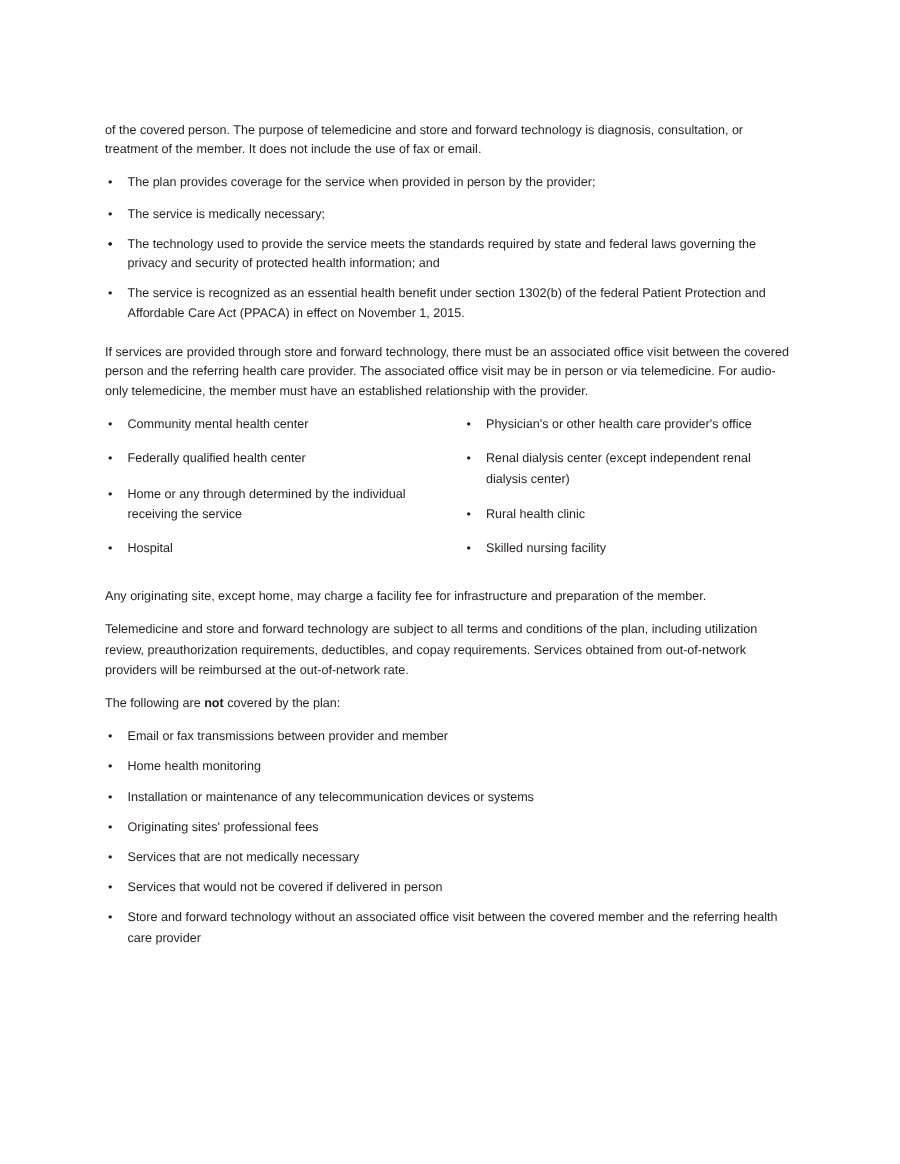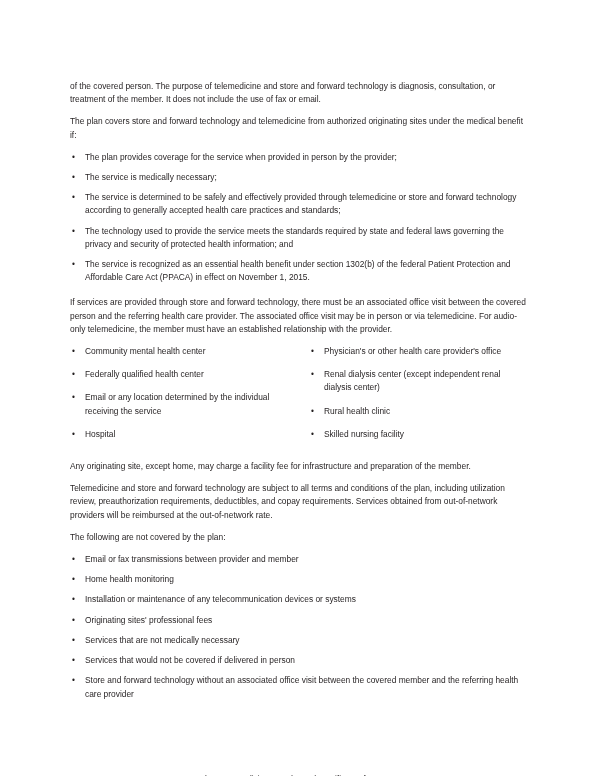--- a/index.html
+++ b/index.html
@@ -58,21 +58,21 @@
     gap: 18px;
     margin: 0 0 9px 0;
   }
   .two-col .col {
     flex: 1 1 0;
   }
   .two-col ul.bullets li {
     margin-bottom: 10px;
   }
   .spacer-sm { height: 3px; }
-  .bold { font-weight: normal; text-align: center; }
+  .bold { font-weight: bold; text-align: center; }
   .footer {
     position: absolute;
     left: 70px;
     right: 70px;
     bottom: 22px;
     display: flex;
     align-items: flex-end;
     font-size: 8.2px;
     color: #231f20;
   }
@@ -88,41 +88,40 @@
 </style>
 </head>
 <body>
 
 <div class="page">
   <div class="content">
 
     <p class="para">of the covered person. The purpose of telemedicine and store and forward technology is diagnosis, consultation, or treatment of the member. It does not include the use of fax or email.</p>
 
 
-    <p class="para">The plan covers store and forward technology and telemedicine from authorized originating sites under the medical benefit if:</p>
 
     <ul class="bullets">
       <li><span class="bul">•</span><span>The plan provides coverage for the service when provided in person by the provider;</span></li>
       <li><span class="bul">•</span><span>The service is medically necessary;</span></li>
-      <li><span class="bul">•</span><span>The service is determined to be safely and effectively provided through telemedicine or store and forward technology according to generally accepted health care practices and standards;</span></li>
+      <li><span class="bul">•</span></li>
       <li><span class="bul">•</span><span>The technology used to provide the service meets the standards required by state and federal laws governing the privacy and security of protected health information; and</span></li>
       <li><span class="bul">•</span><span>The service is recognized as an essential health benefit under section 1302(b) of the federal Patient Protection and Affordable Care Act (PPACA) in effect on November 1, 2015.</span></li>
     </ul>
 
     <div class="spacer-sm"></div>
 
     <p class="para">If services are provided through store and forward technology, there must be an associated office visit between the covered person and the referring health care provider. The associated office visit may be in person or via telemedicine. For audio-only telemedicine, the member must have an established relationship with the provider.</p>
 
 
     <div class="two-col">
       <div class="col">
         <ul class="bullets">
           <li><span class="bul">•</span><span>Community mental health center</span></li>
           <li><span class="bul">•</span><span>Federally qualified health center</span></li>
-          <li><span class="bul">•</span><span>Email or any location determined by the individual receiving the service</span></li>
+          <li><span class="bul">•</span><span>Home or any through determined by the individual receiving the service</span></li>
           <li><span class="bul">•</span><span>Hospital</span></li>
         </ul>
       </div>
       <div class="col">
         <ul class="bullets">
           <li><span class="bul">•</span><span>Physician's or other health care provider's office</span></li>
           <li><span class="bul">•</span><span>Renal dialysis center (except independent renal dialysis center)</span></li>
           <li><span class="bul">•</span><span>Rural health clinic</span></li>
           <li><span class="bul">•</span><span>Skilled nursing facility</span></li>
         </ul>

